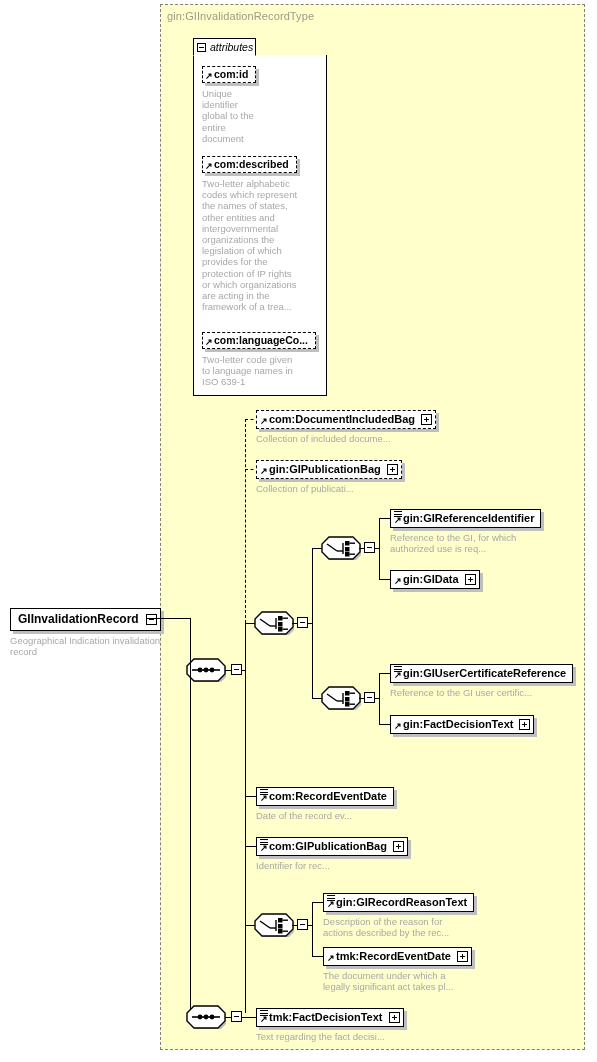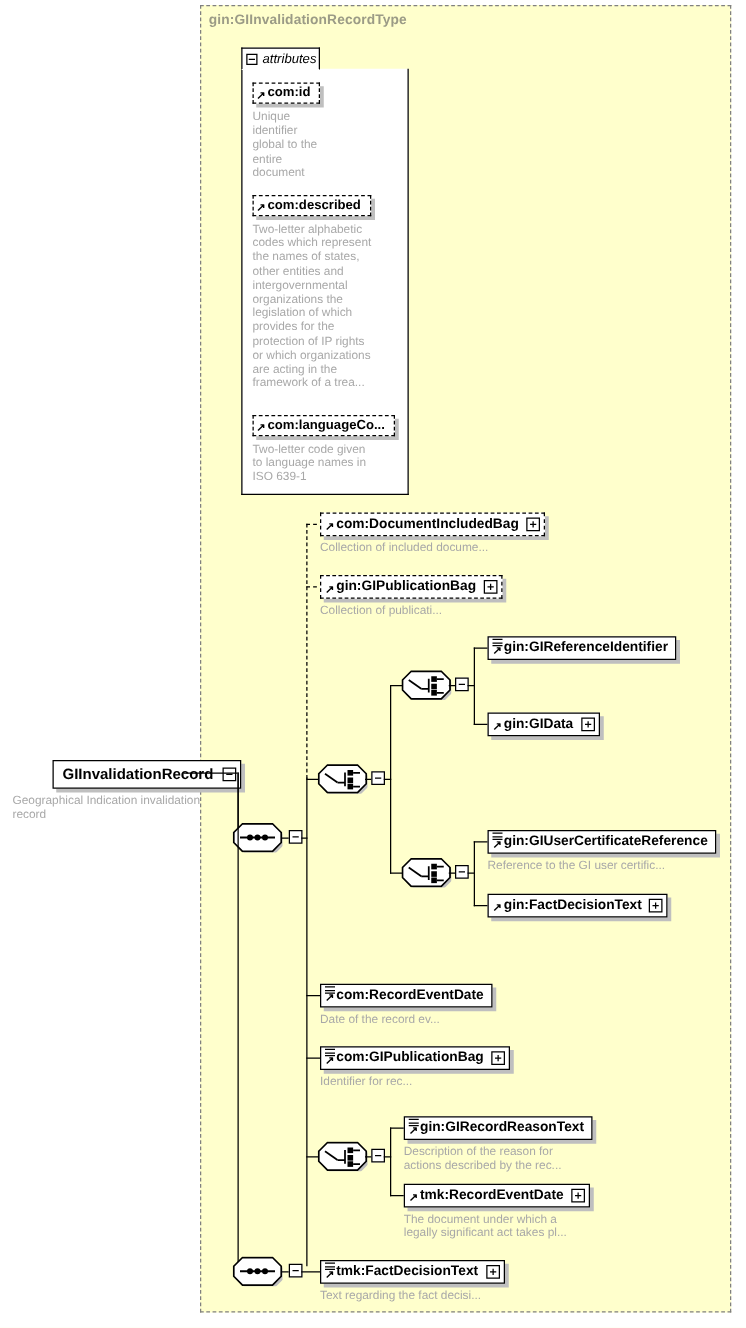--- a/index.html
+++ b/index.html
@@ -21,21 +21,21 @@
     position: absolute;
     left: 160px; top: 4px;
     width: 425px; height: 1046px;
     background: #ffffcc;
     border: 1px dashed #808080;
   }
   .type-label {
     position: absolute;
     left: 167px; top: 10px;
     font-size: 11px;
-    font-weight: bold;
+    font-weight: normal;
     color: #9b9b86;
     letter-spacing: 0.1px;
     white-space: nowrap;
   }
 
   
   .attr-panel {
     position: absolute;
     left: 193px; top: 55px;
     width: 134px; height: 341px;
@@ -212,21 +212,20 @@
   }
   .comp svg { display: block; }
 
   .root-elem-box {
     position: relative;
     display: inline-flex;
     align-items: stretch;
     background: #ffffff;
     border: 1px solid #000;
     box-shadow: 3px 3px 0 0 #bfbfbf;
-    margin-left: 32px;
   }
   .root-elem-box .nm {
     font-size: 12px;
     font-weight: bold;
     padding: 3px 7px 4px 7px;
     white-space: nowrap;
   }
 </style>
 </head>
 <body>
@@ -366,20 +365,21 @@
       <span class="nm">
         <span class="stack">
             <i></i>
             <i></i>
             <i></i>
           </span>
         <span class="arrow">↗</span>
         <span>gin:GIReferenceIdentifier</span>
       </span>
     </span>
+    <div class="elem-doc" style="max-width:130px;">Reference to the GI, for which authorized use is req...</div>
   </div>
 
   <div class="ln hln" style="left:379px; top:579px; width:12px;"></div>
   <div class="elem" style="left:390px; top:569px;">
     <span class="elem-box">
       <span class="nm">
         <span class="arrow">↗</span>
         <span>gin:GIData</span>
       </span>
       <span class="tgl plus"></span>

